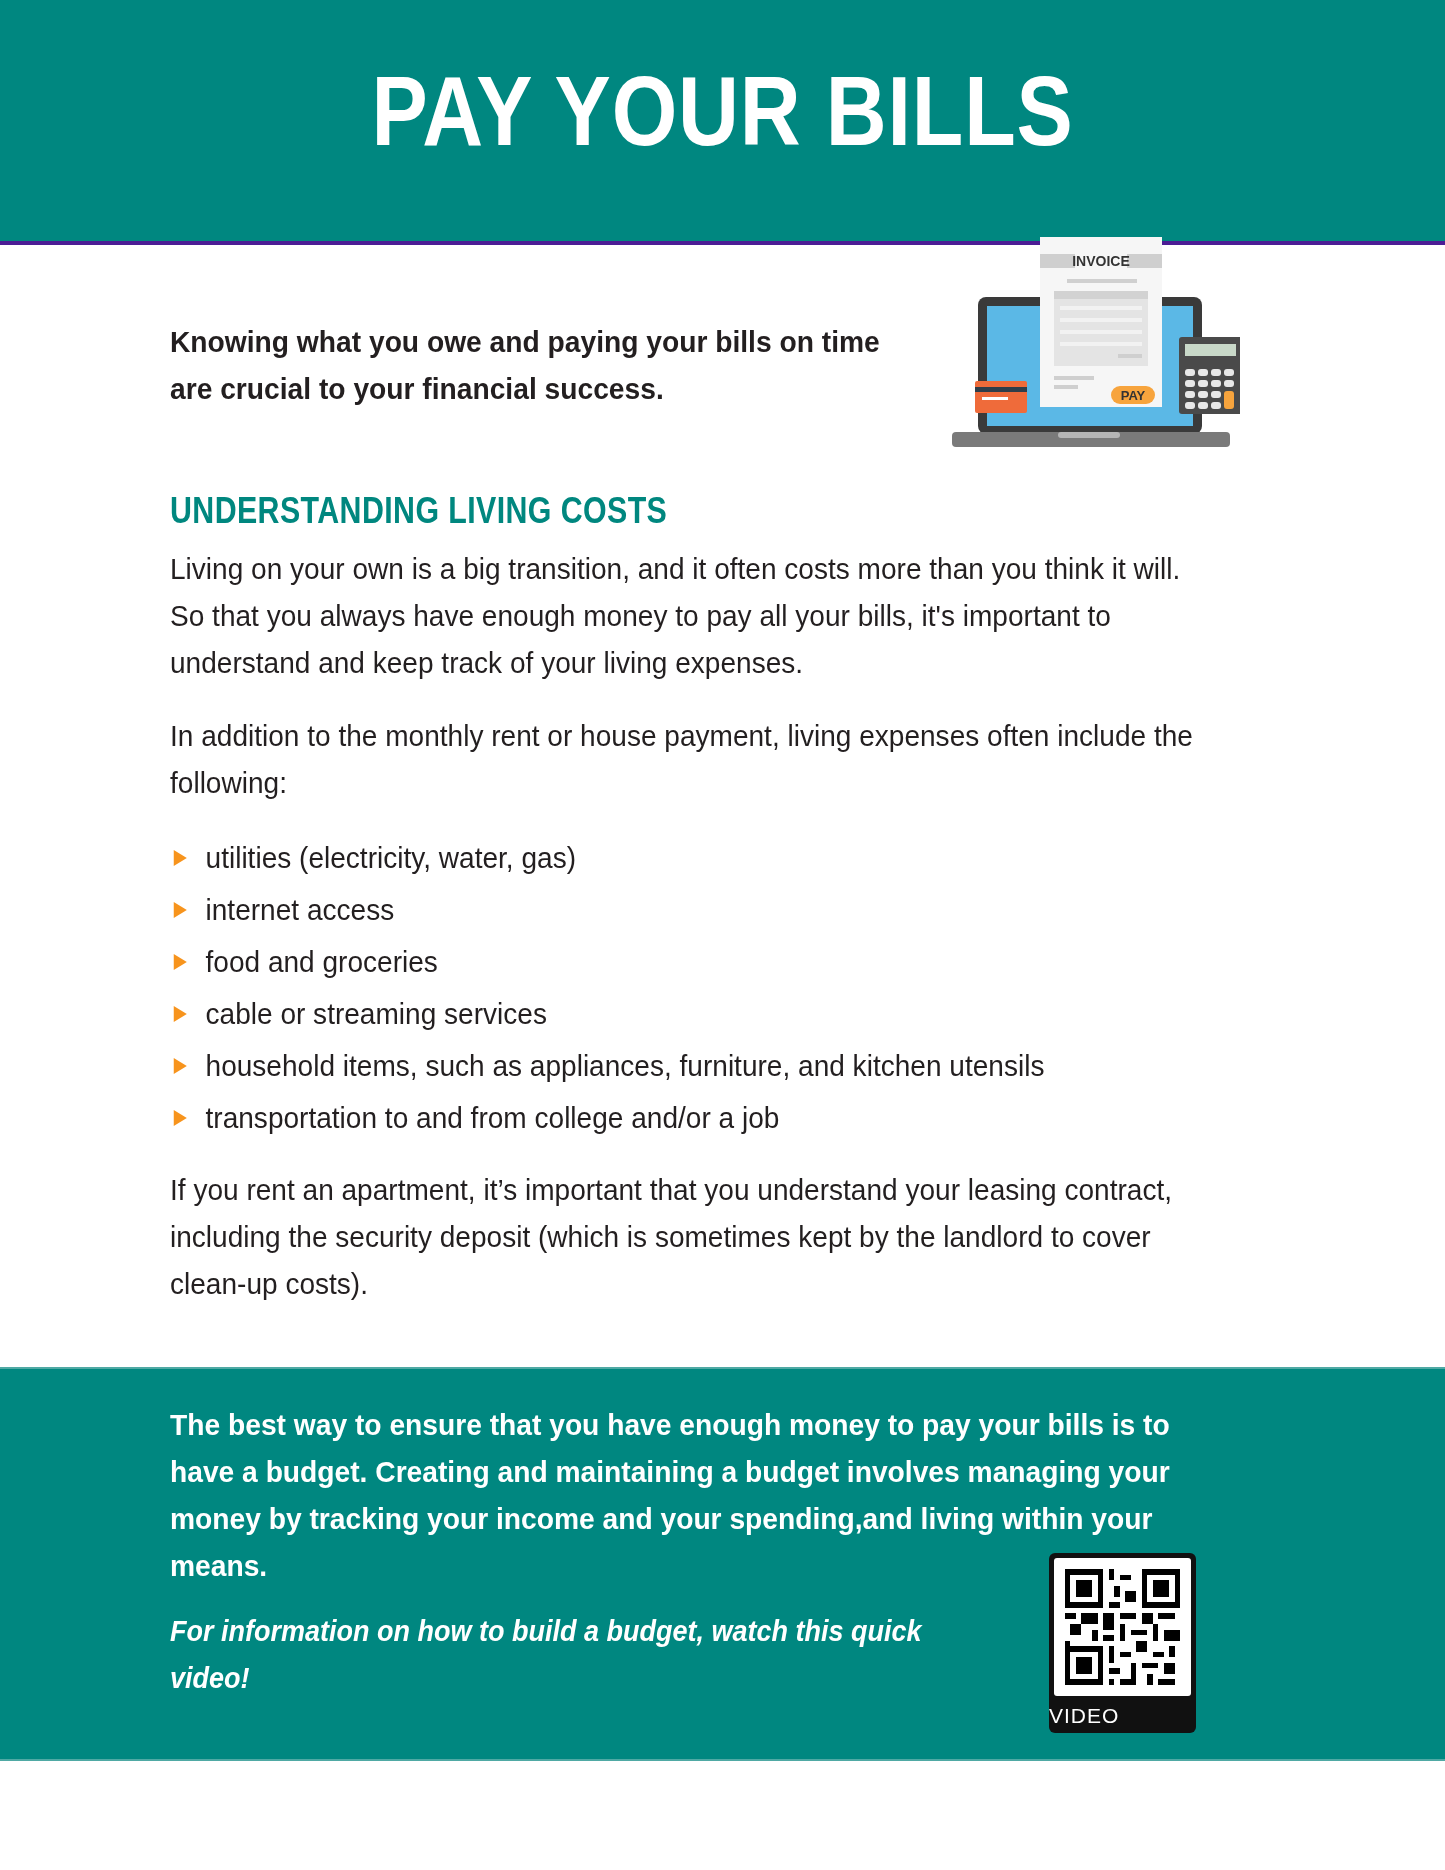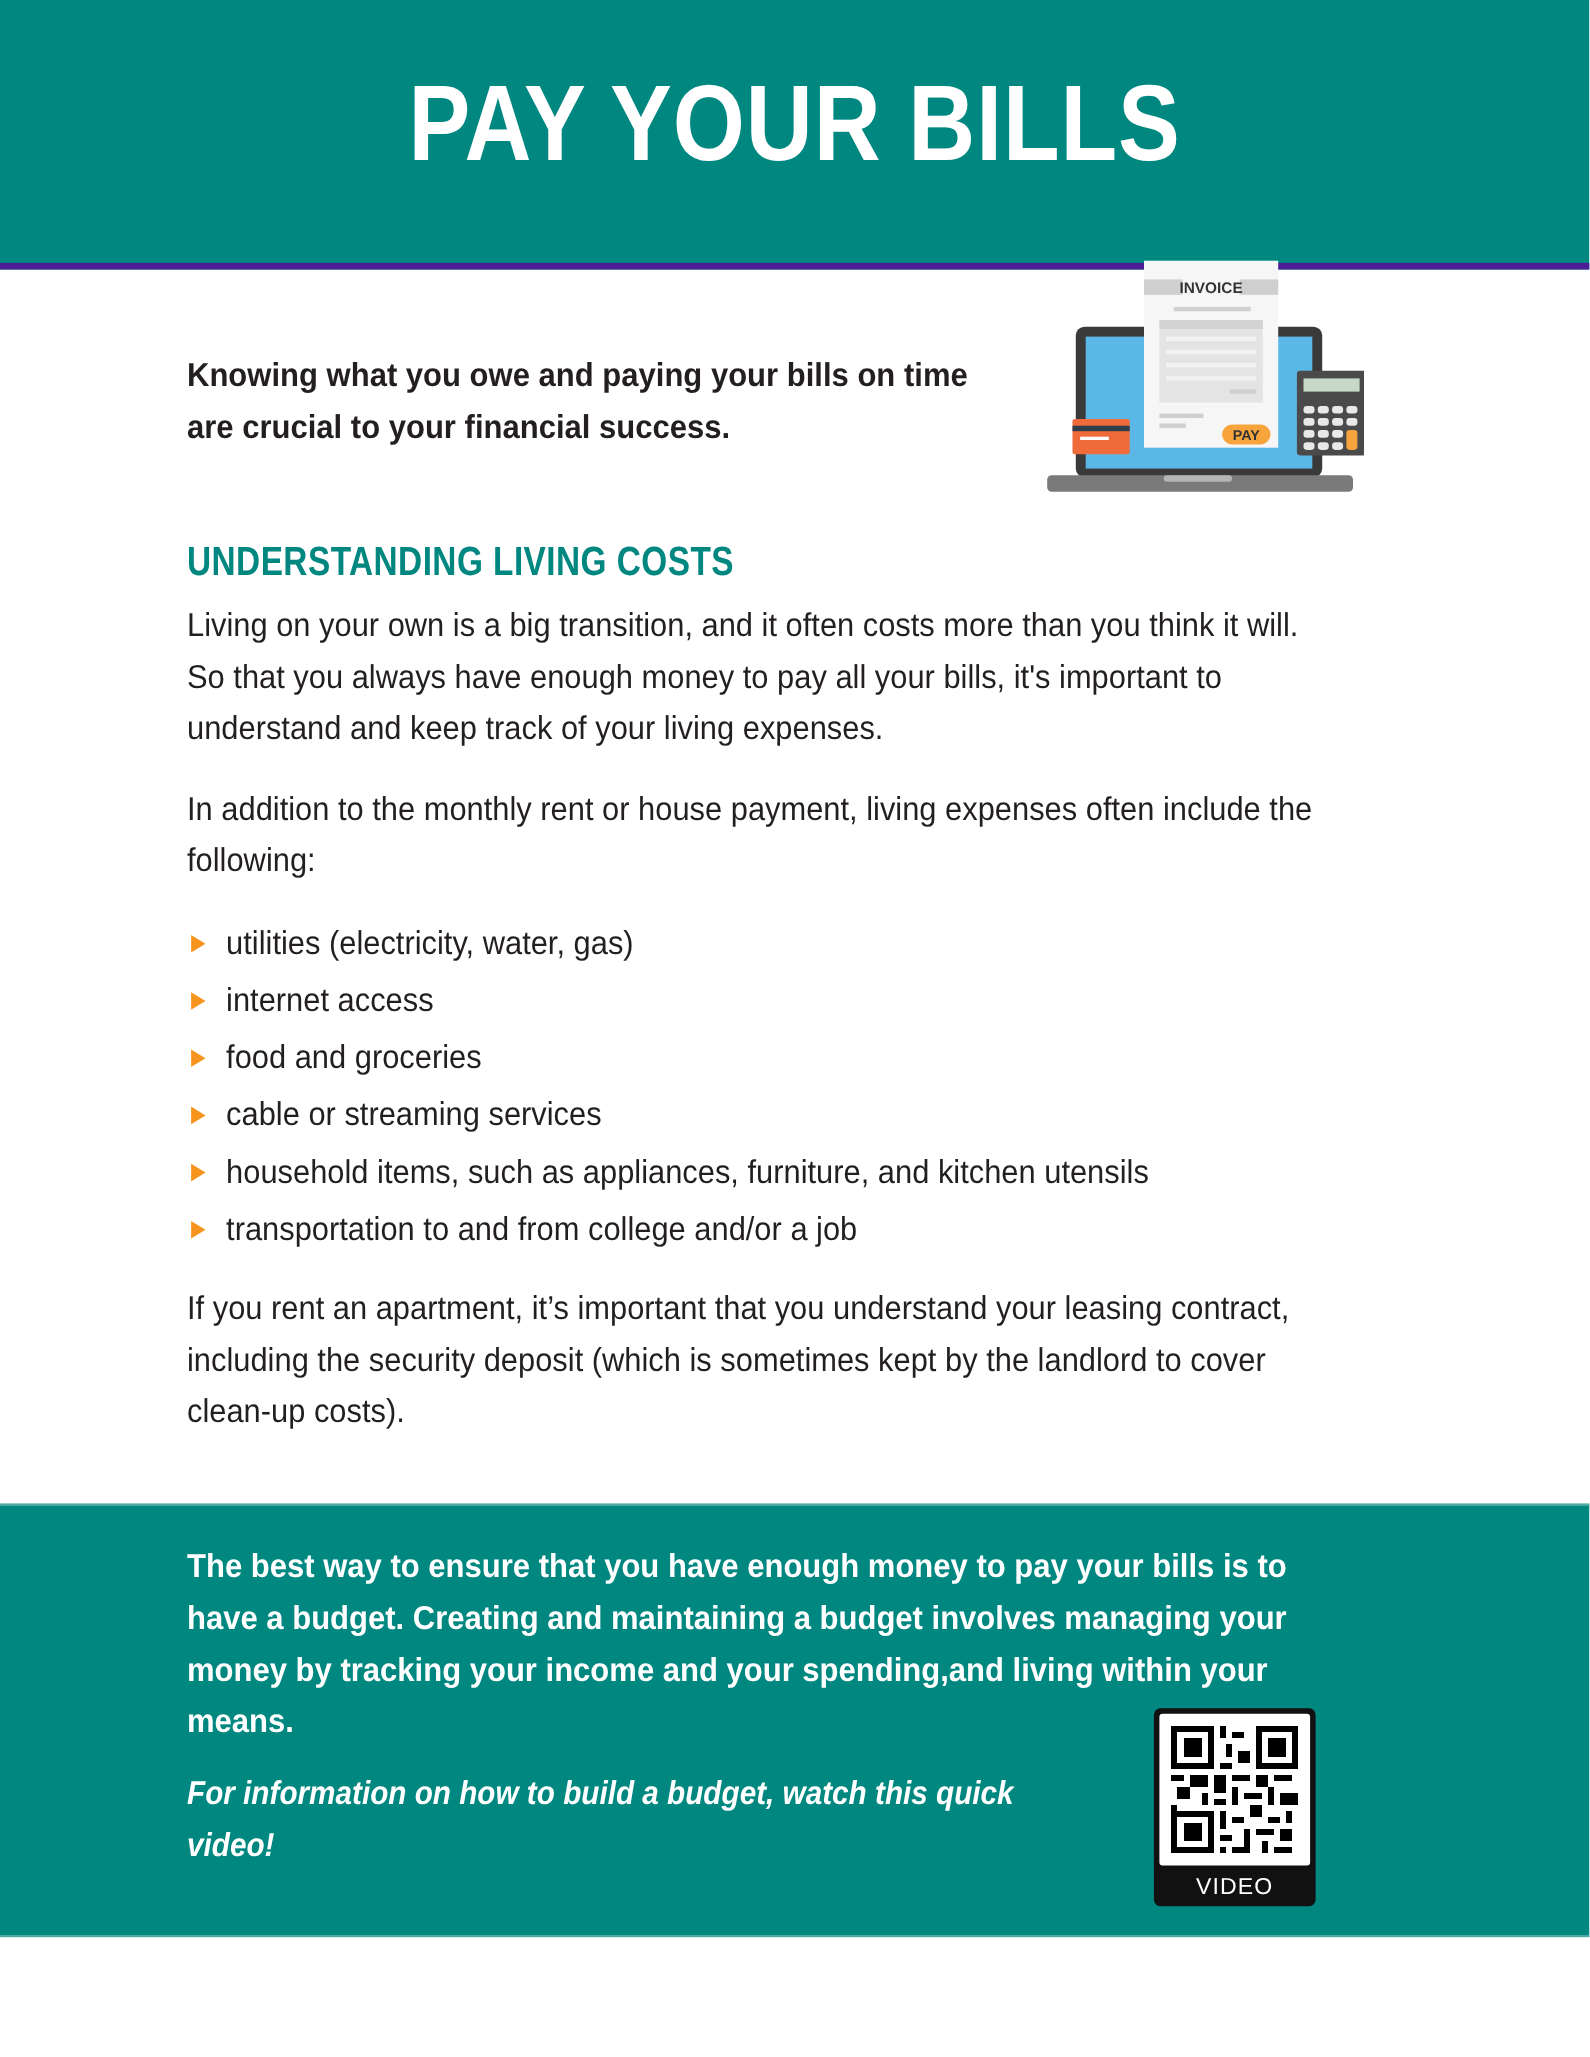--- a/index.html
+++ b/index.html
@@ -3,21 +3,21 @@
   <meta charset="utf-8">
   <style>
     html, body { margin: 0; padding: 0; }
     body {
       width: 1445px; height: 1870px; background: #ffffff;
       font-family: "Liberation Sans", sans-serif; color: #231f20;
       position: relative; overflow: hidden;
     }
     .header {
       position: absolute; left: 0; top: 0; width: 1445px; height: 245px;
-      background: #008780; border-bottom: 6px solid #4c1d95;
+      background: #008780; border-bottom: 4px solid #4c1d95;
       box-sizing: border-box;
       padding-left: 32px;
     }
     .header h1 {
       margin: 0; position: absolute; left: 0; right: 0; top: 62px;
       text-align: center; color: #ffffff; font-weight: 700;
       font-family: "Liberation Sans", sans-serif;
       font-size: 98px; letter-spacing: 1px; line-height: 1;
       transform: scaleX(0.86); transform-origin: center;
     }
@@ -69,21 +69,21 @@
     }
     .qr-card {
       position: absolute; left: 1049px; top: 1553px; width: 147px; height: 180px;
       background: #111111; border-radius: 6px;
     }
     .qr-inner {
       position: absolute; left: 5px; top: 5px; width: 137px; height: 138px;
       background: #ffffff; border-radius: 3px;
     }
     .qr-label {
-      position: absolute; left: 0; right: 0; bottom: 5px; text-align: center;
+      position: absolute; left: 0; right: 0; bottom: 5px; 
       color: #ffffff; font-size: 21px; letter-spacing: 1px;
     }
   </style>
 </head>
 <body>
 
 <div class="header">
   <h1>PAY YOUR BILLS</h1>
 </div>
 

